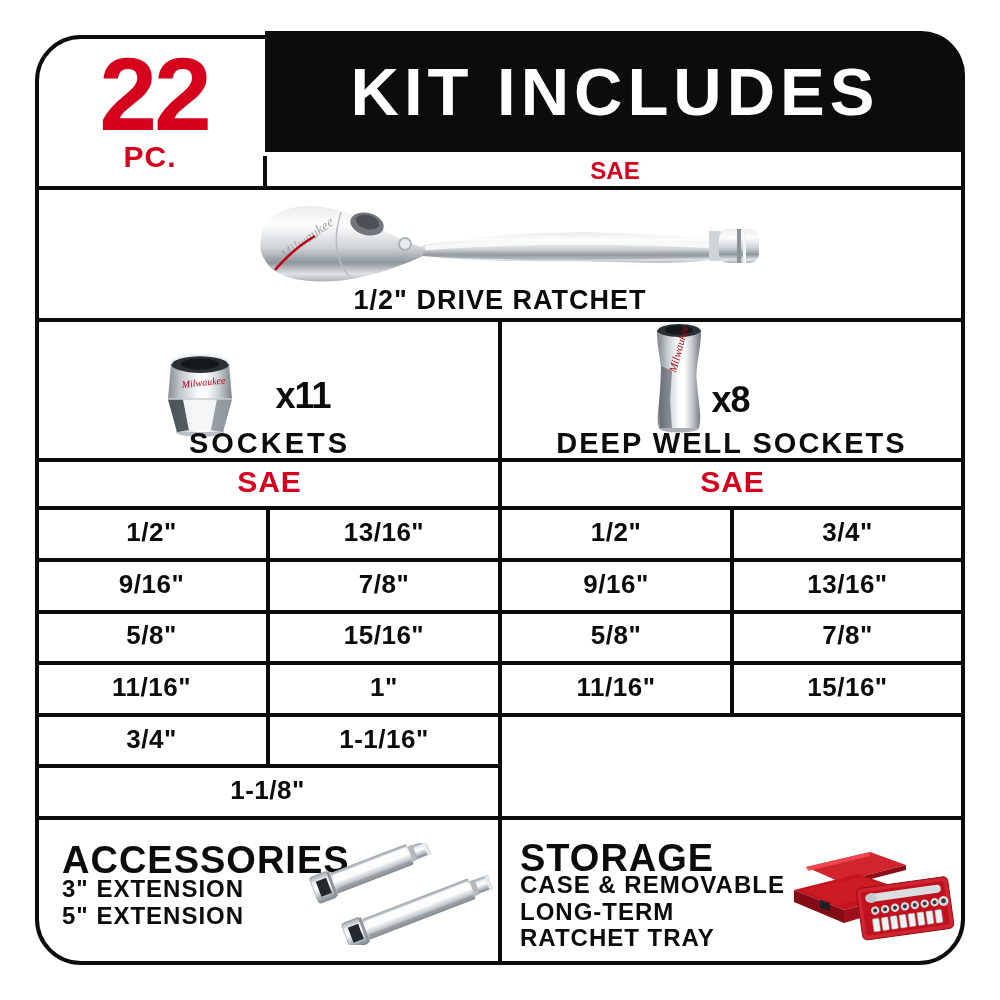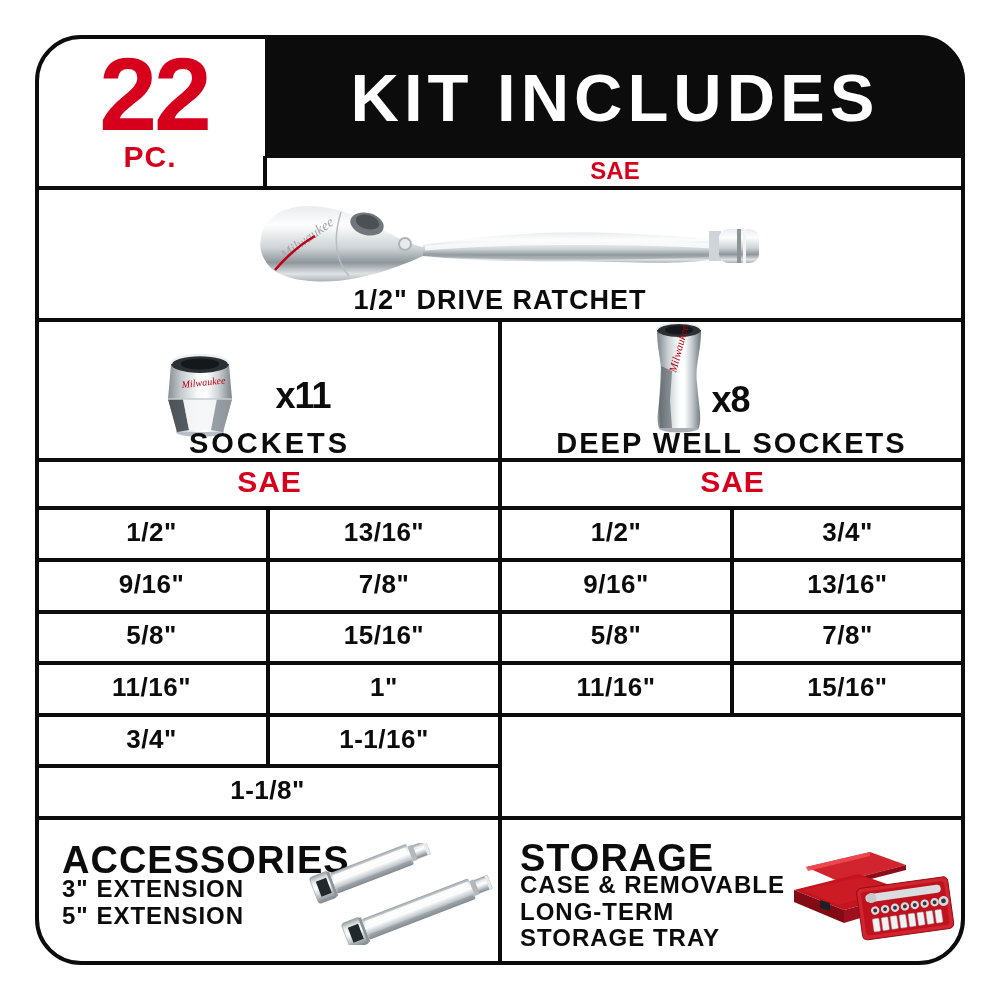--- a/index.html
+++ b/index.html
@@ -16,21 +16,21 @@
   .ln  { position: absolute; background: var(--ink); }
   .ctr { display: flex; align-items: center; justify-content: center; text-align: center; }
   .b   { font-weight: bold; }
   .red { color: var(--red); }
 
   .frame {
     position: absolute; left: 35px; top: 35px; width: 930px; height: 930px;
     border: 4px solid var(--ink); border-radius: 46px; background: transparent;
   }
   .banner {
-    position: absolute; left: 265px; top: 37px; width: 700px; height: 121px;
+    position: absolute; left: 265px; top: 31px; width: 700px; height: 121px;
     background: var(--ink); border-radius: 0 44px 0 0;
     display: flex; align-items: center; justify-content: center;
   }
   .banner-title {
     color: #ffffff; font-weight: bold; font-size: 67px; letter-spacing: 5px; white-space: nowrap;
   }
   .count-num  { left: 35px; top: 42px;  width: 238px; font-size: 104px; line-height: 1; letter-spacing: -3px; text-align: center; }
   .count-unit { left: 35px; top: 140px; width: 230px; font-size: 30px;  letter-spacing: 1px; text-align: center; }
   .sae-top    { left: 265px; top: 157px; width: 700px; height: 28px; font-size: 24px; }
   .ratchet-cap{ left: 37px; top: 284px; width: 926px; height: 32px; font-size: 27px; letter-spacing: 1px; }
@@ -203,21 +203,21 @@
     <rect x="23" y="6" width="110" height="4" fill="#8b9297" opacity="0.5"></rect>
     <rect x="135" y="-8" width="5" height="16" fill="#b3b9bd"></rect>
     <rect x="140" y="-7" width="14" height="14" fill="url(#eg)" stroke="#959ca1" stroke-width="0.5"></rect>
     <rect x="151" y="-7" width="3" height="14" fill="#e8ebed"></rect>
   </g>
 </svg>
 
 <div class="abs sec-title b" style="left:520px;top:837px">STORAGE</div>
 <div class="abs sec-line b" style="left:520px;top:871px">CASE &amp; REMOVABLE</div>
 <div class="abs sec-line b" style="left:520px;top:898px">LONG-TERM</div>
-<div class="abs sec-line b" style="left:520px;top:924px">STORAGE TRAY</div>
+<div class="abs sec-line b" style="left:520px;top:924px">RATCHET TRAY</div>
 <svg class="abs" style="left:776px;top:843px" width="182" height="108" viewBox="0 0 182 108">
   <polygon points="30,24 94,9 130,22 64,39" fill="#d2242e"></polygon>
   <polygon points="30,24 94,9 94,13 32,28" fill="#ee4a52" opacity="0.9"></polygon>
   <polygon points="64,39 130,22 130,27 64,44" fill="#8e0d18"></polygon>
   <polygon points="18,47 82,31 134,49 68,67" fill="#c41420"></polygon>
   <polygon points="26,47 86,34 120,46 62,62" fill="#cd1b26"></polygon>
   <polygon points="18,47 68,67 68,80 18,59" fill="#820b15"></polygon>
   <polygon points="68,67 134,49 134,60 68,80" fill="#9e101d"></polygon>
   <polygon points="44,57 54,60 54,68 44,65" fill="#1d2124"></polygon>
   <polygon points="84,64 94,61 94,69 84,72" fill="#1d2124"></polygon>

